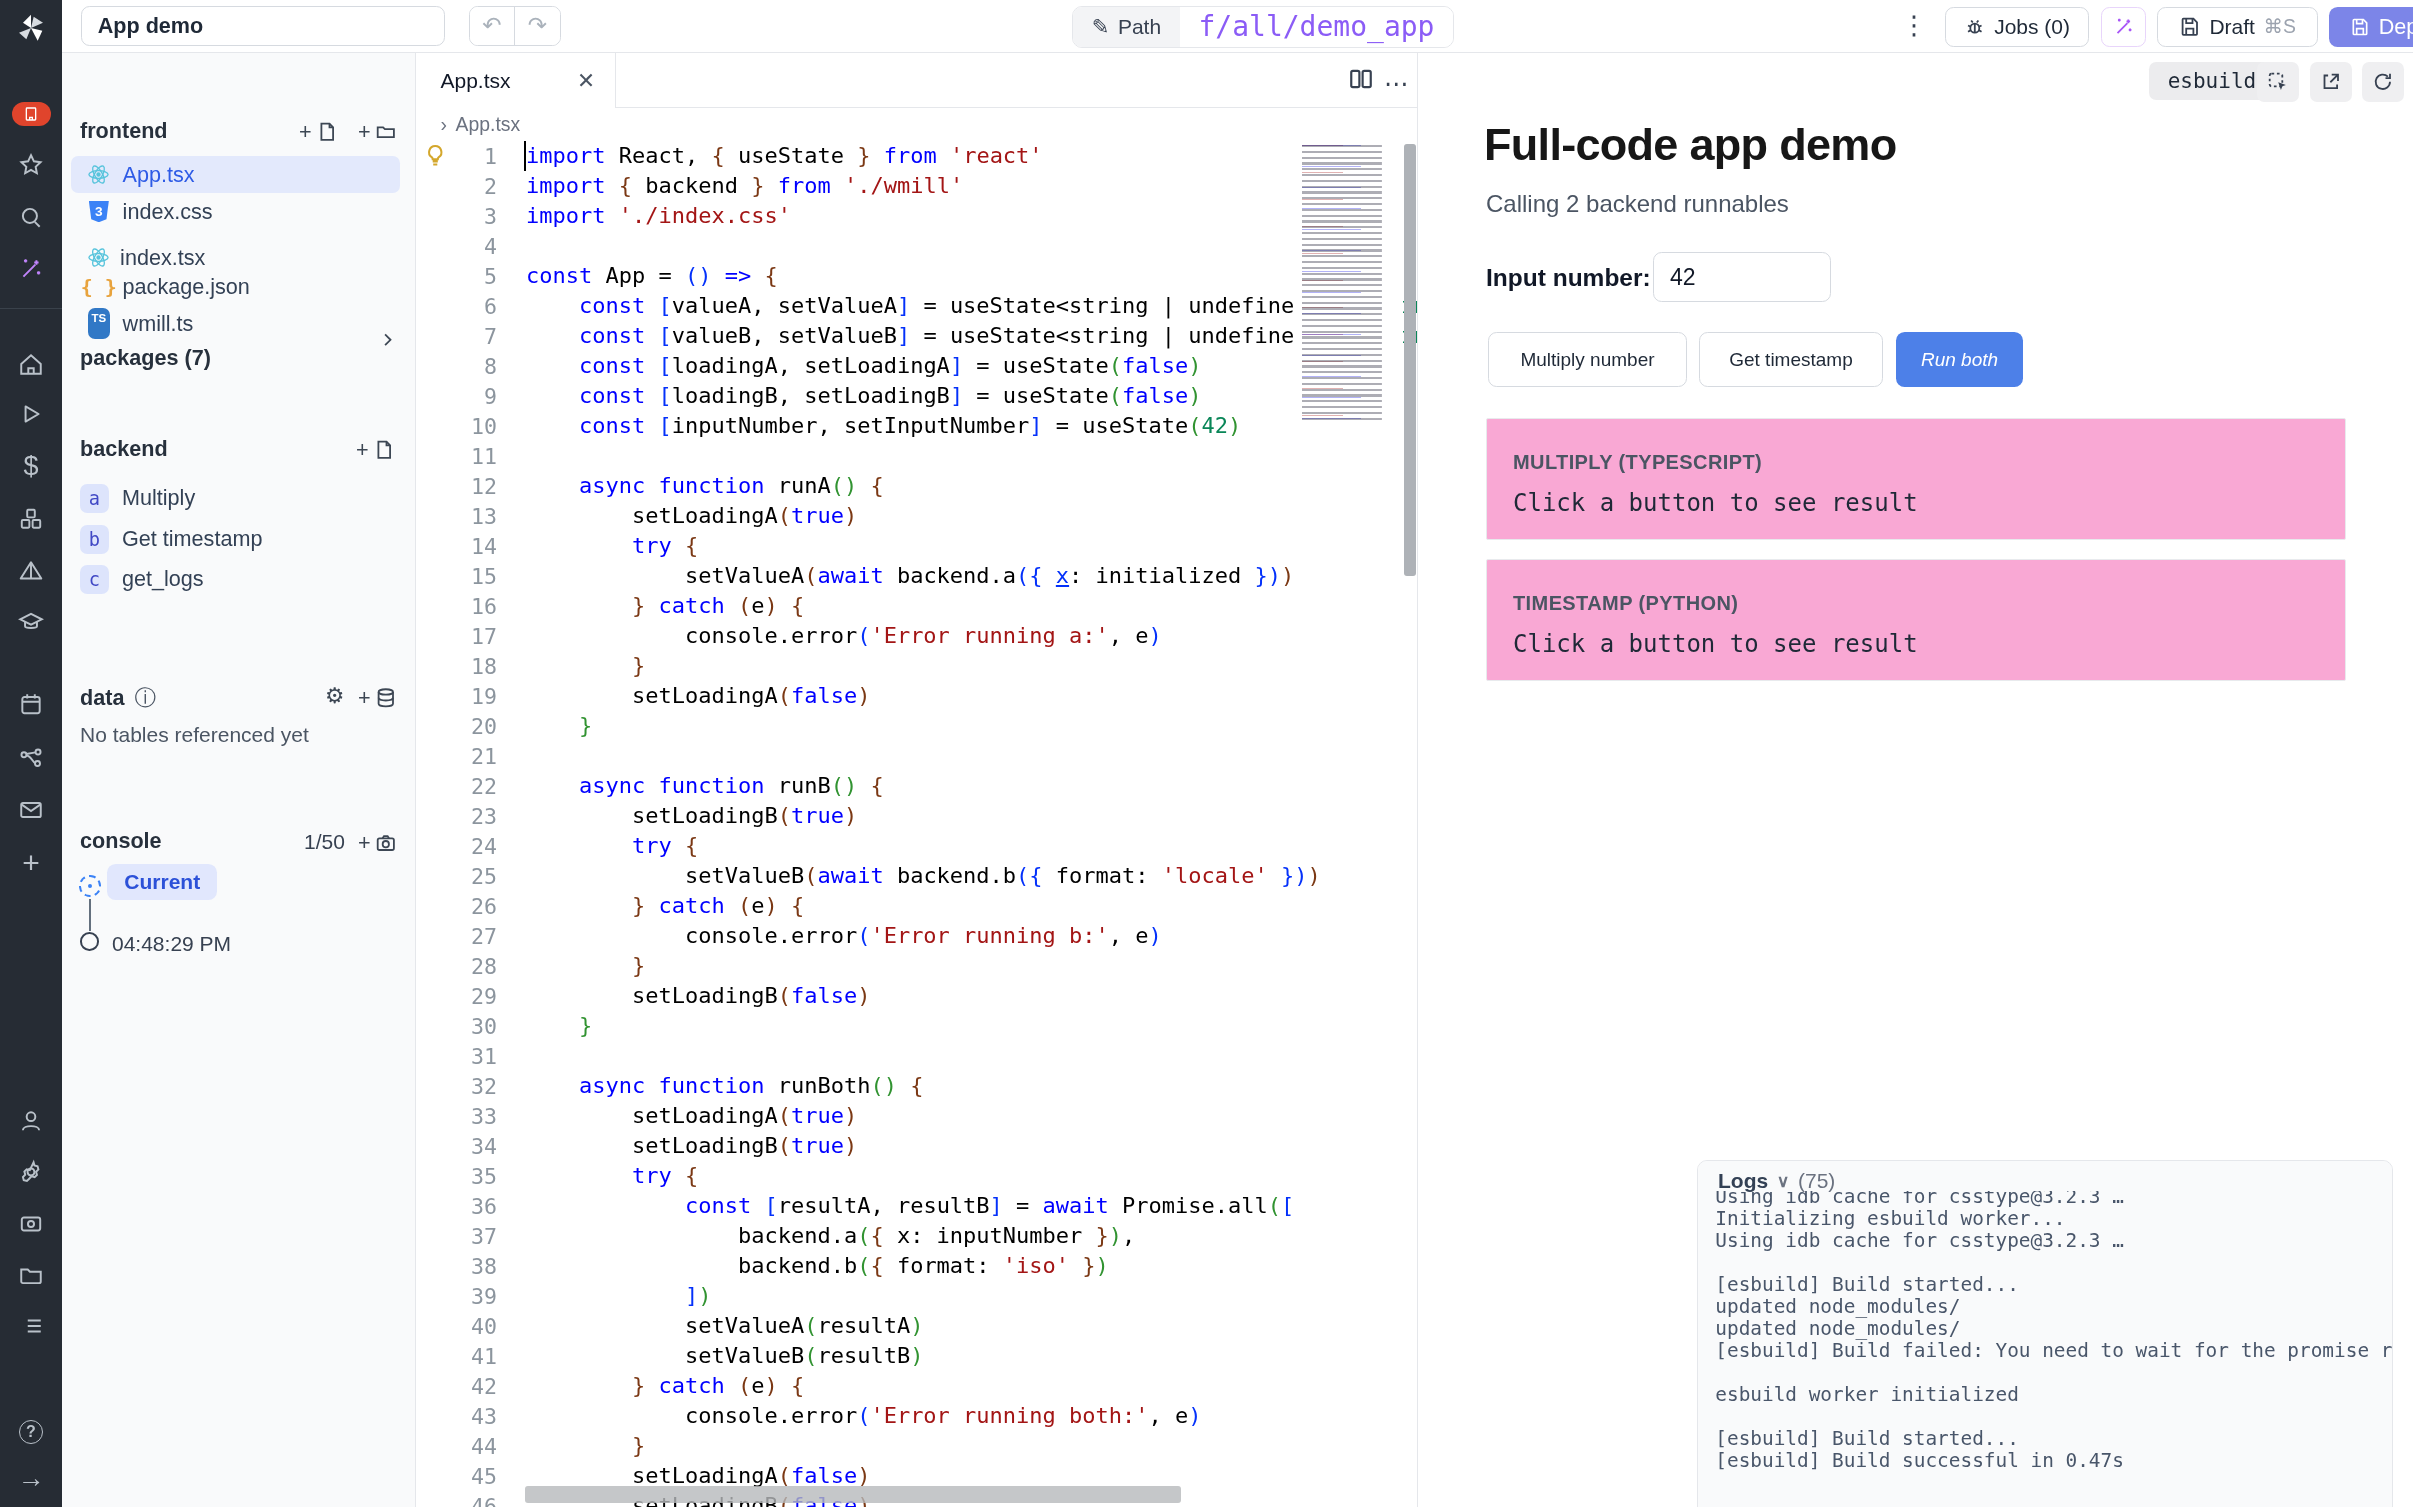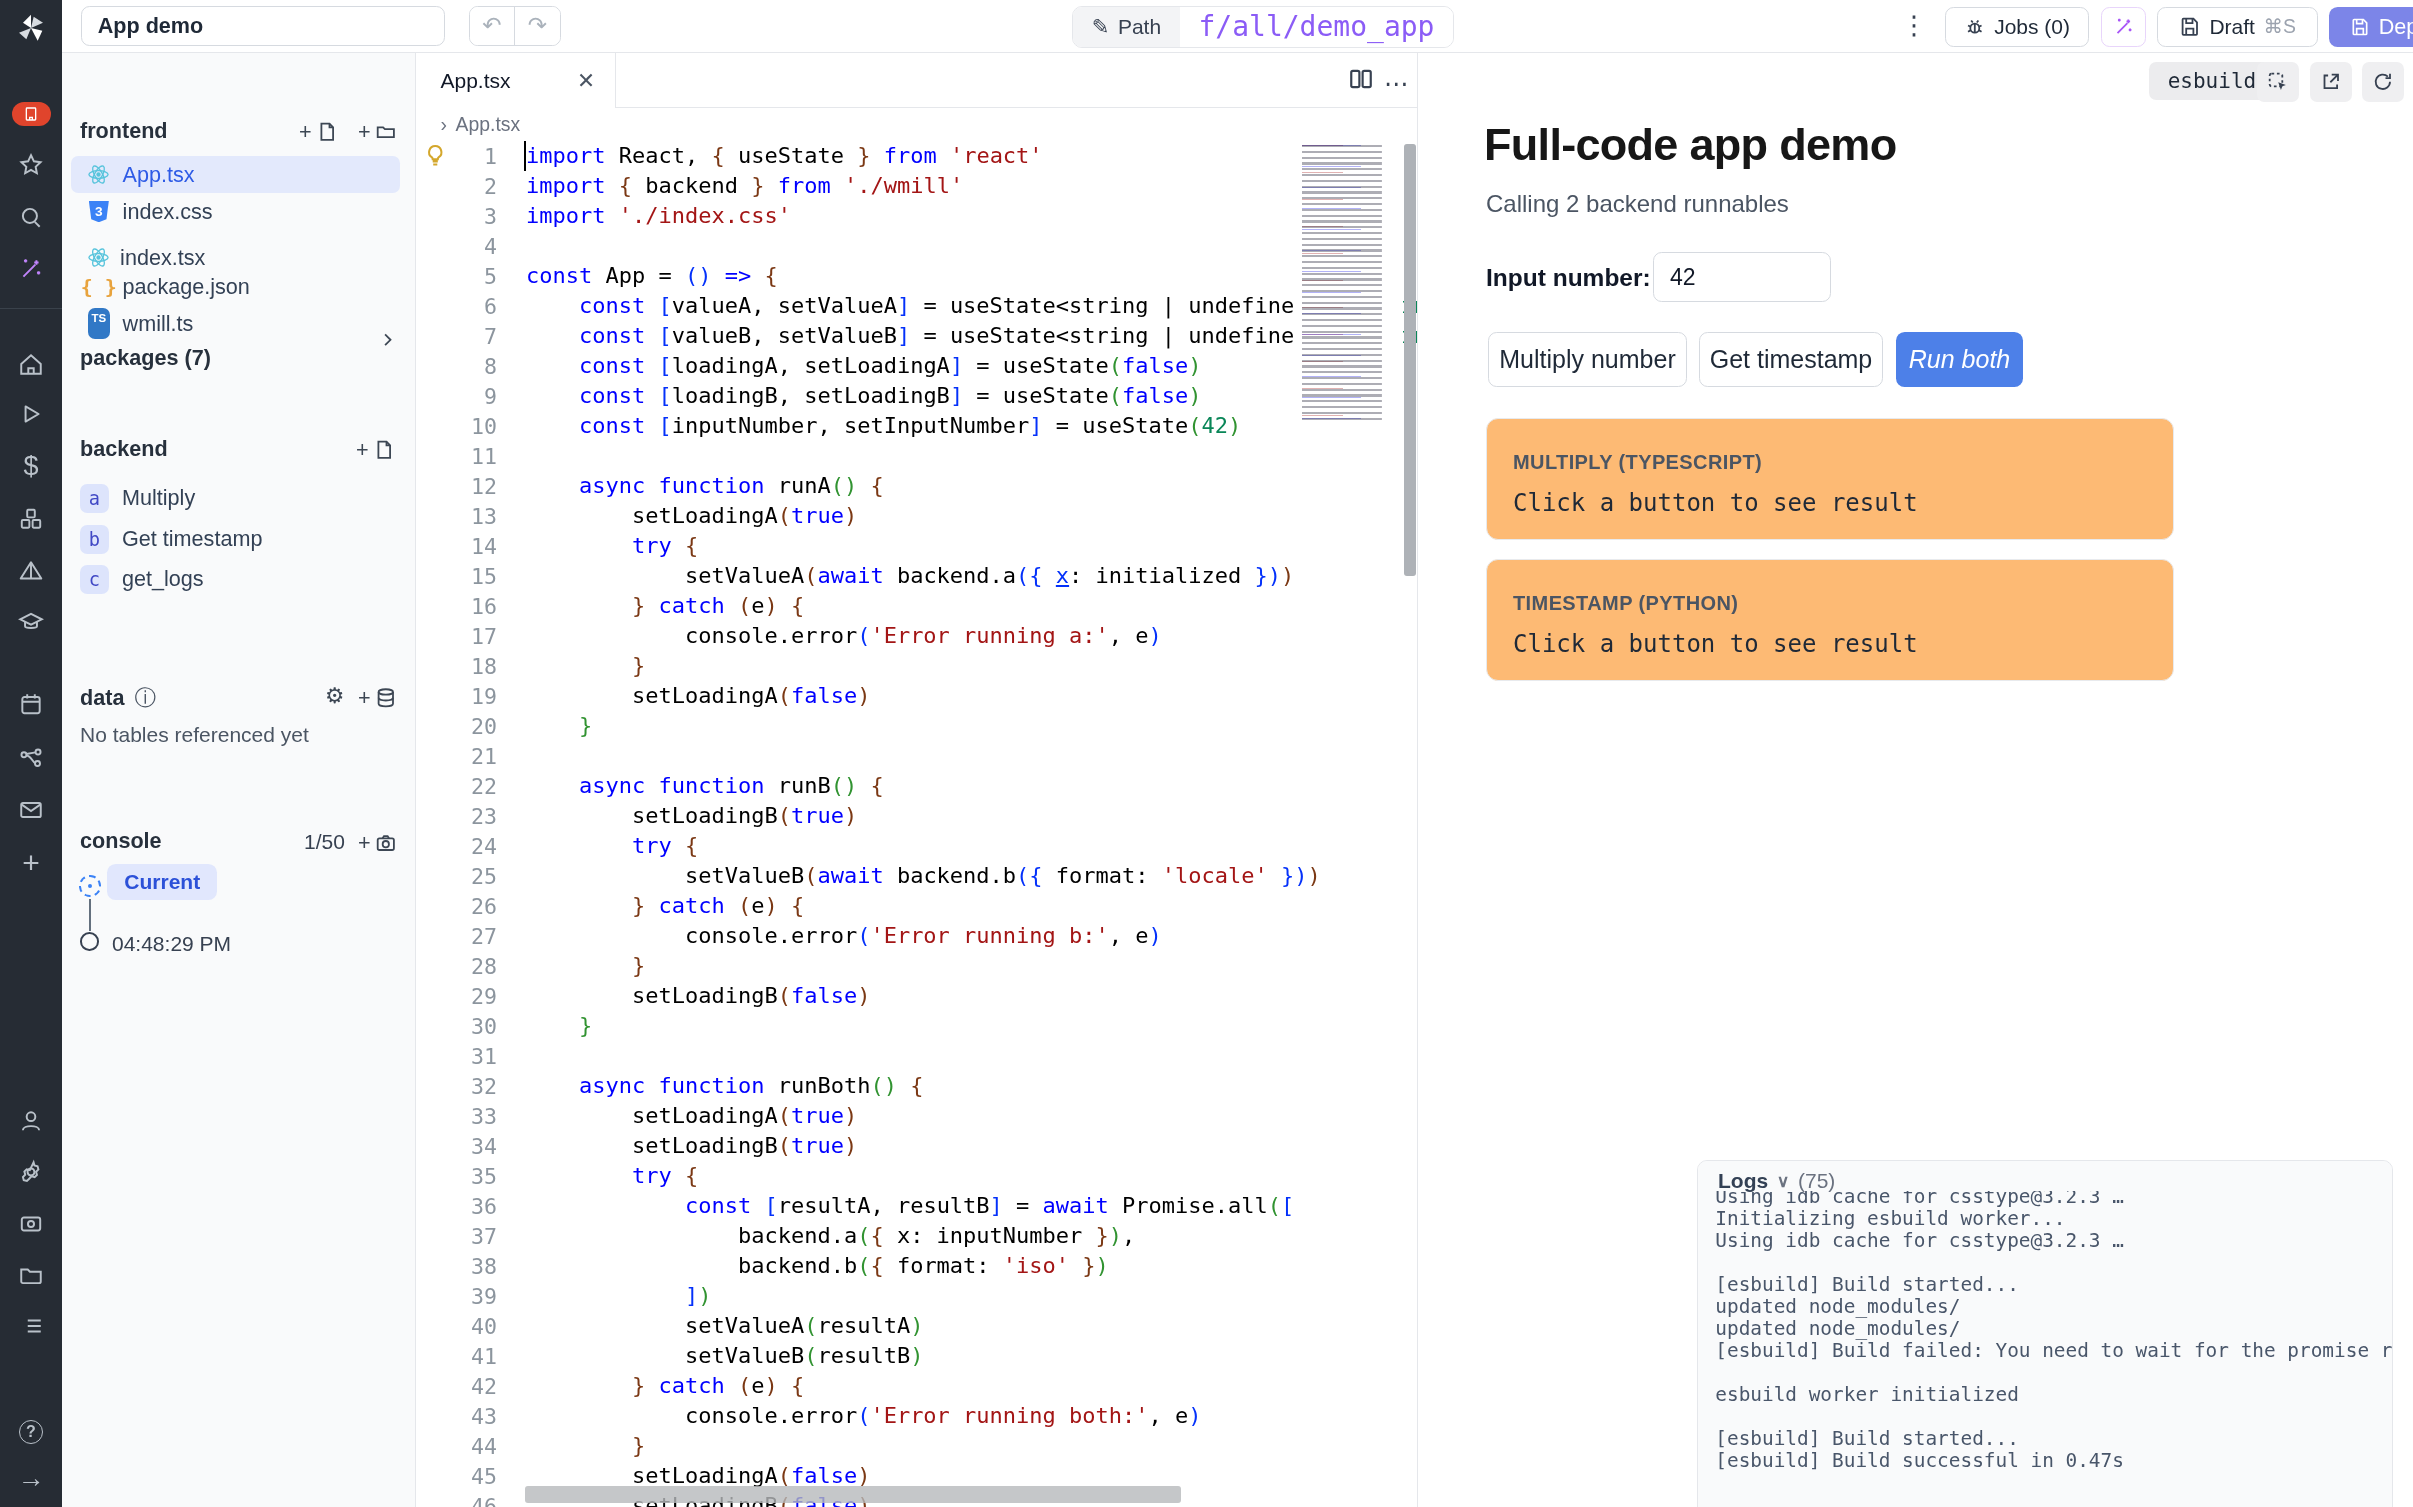--- a/index.html
+++ b/index.html
@@ -102,24 +102,24 @@
     display:flex; align-items:center; font-family:"DejaVu Sans Mono",monospace; font-size:21px; color:#1f2937; }
   .pv-icbtn { position:absolute; top:8.6px; width:42px; height:40px; background:#efeff1; border-radius:7.2px;
     display:flex; align-items:center; justify-content:center; cursor:pointer; }
   .pv-icbtn svg { width:21.6px; height:21.6px; stroke:#374151; stroke-width:2; fill:none; }
   #pv-title { position:absolute; left:66px; top:66px; font-size:45px; font-weight:800; color:#171717; letter-spacing:-0.7px; }
   #pv-sub { position:absolute; left:68px; top:137px; font-size:24px; color:#4b5563; }
   #pv-label { position:absolute; left:68px; top:211px; font-size:24.5px; font-weight:600; color:#111827; }
   #pv-input { position:absolute; left:235px; top:199px; width:178px; height:50px; border:1.4px solid #d6dae0; border-radius:8.6px;
     font-size:23px; color:#111827; padding:0 16px; font-family:"Liberation Sans",sans-serif; }
   .pv-btn { position:absolute; top:279px; height:55px; border:1.4px solid #d6dae0; border-radius:8.6px; background:#fff;
-    font-size:25px; color:#1f2937; display:flex; align-items:center; justify-content:center; cursor:pointer; }
+    font-size:19px; color:#1f2937; display:flex; align-items:center; justify-content:center; cursor:pointer; }
   #pv-btn-run { background:#4d80e8; border:none; color:#fff;font-style:italic; }
-  .result-card { position:absolute; left:68px; width:688px; height:122px; background:#fdba74;
-    border:1.4px solid #e8eaed; border-radius:12px; }
+  .result-card { position:absolute; left:68px; width:860px; height:122px; background:#f9a8d4;
+    border:1.4px solid #e8eaed; border-radius:2px; }
   .result-h { position:absolute; left:26px; top:32px; font-size:20px; font-weight:700; color:#4b5563; letter-spacing:0.4px; }
   .result-b { position:absolute; left:26px; top:70px; font-family:"DejaVu Sans Mono",monospace; font-size:24px; color:#1f2937; }
 
   
   #logs { position:absolute; left:279px; top:1107px; width:696px; height:360px; background:#f9fafb;
     border:1.4px solid #e5e7eb; border-radius:10px; overflow:hidden; }
   #logs-head { position:absolute; left:0; top:0; width:100%; height:30px; background:#f9fafb; z-index:2;
     display:flex; align-items:center; gap:8.6px; padding:10px 0 0 20px; font-size:21px; color:#334155; font-weight:600; cursor:pointer; }
   #logs-head .cnt { color:#6b7280; font-weight:400; }
   #logs-head .chev { color:#6b7280; font-size:17.3px; }

